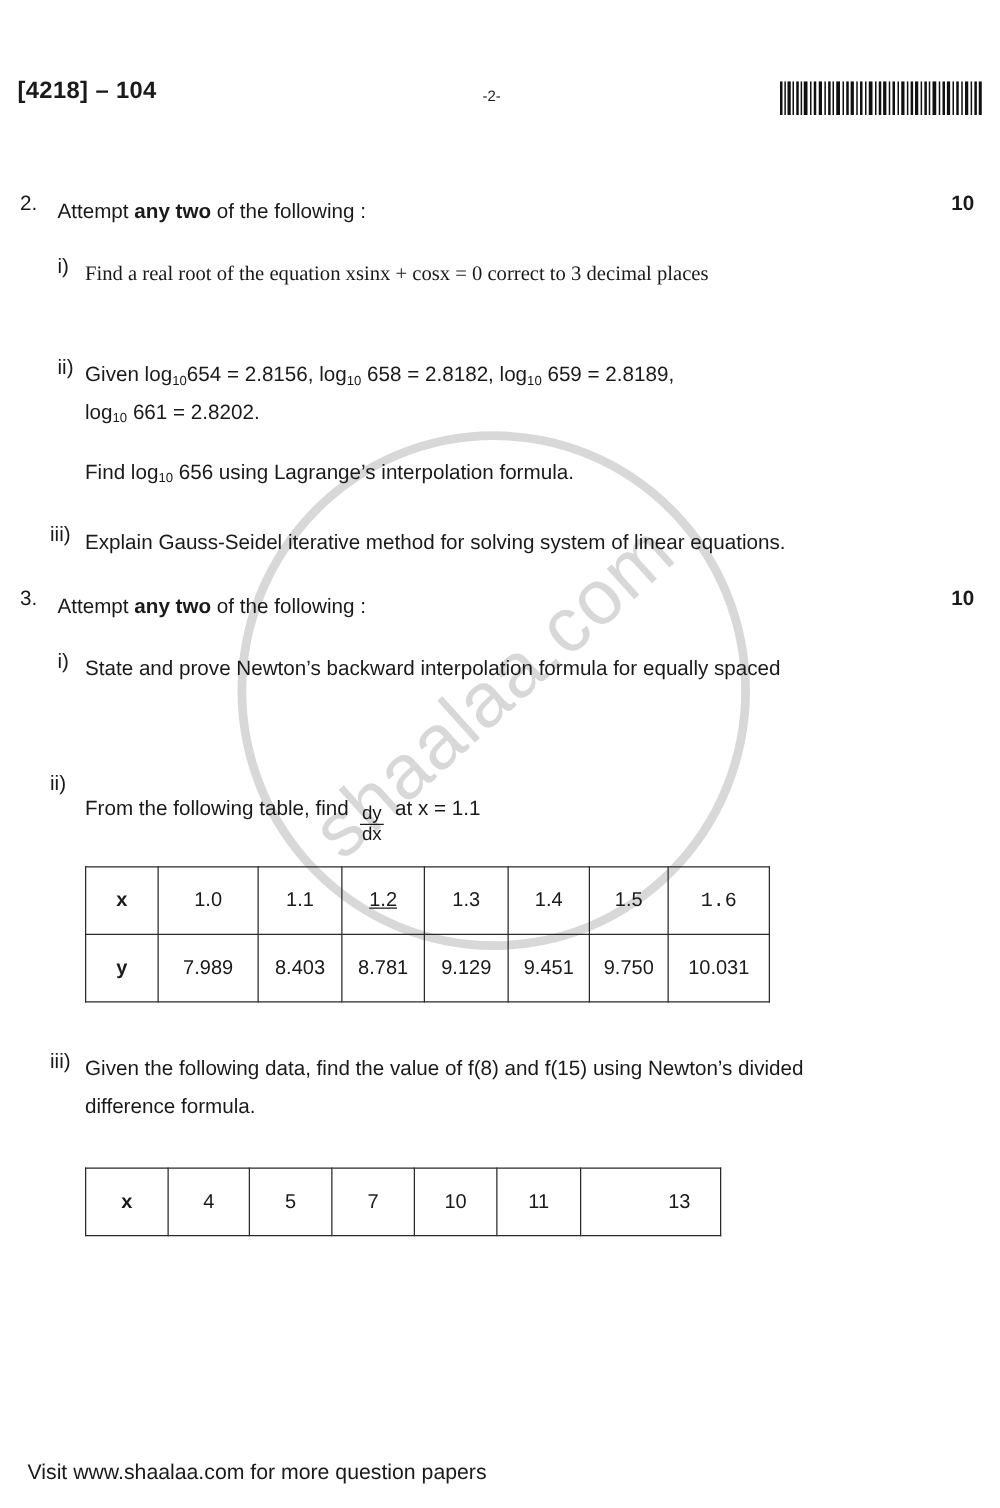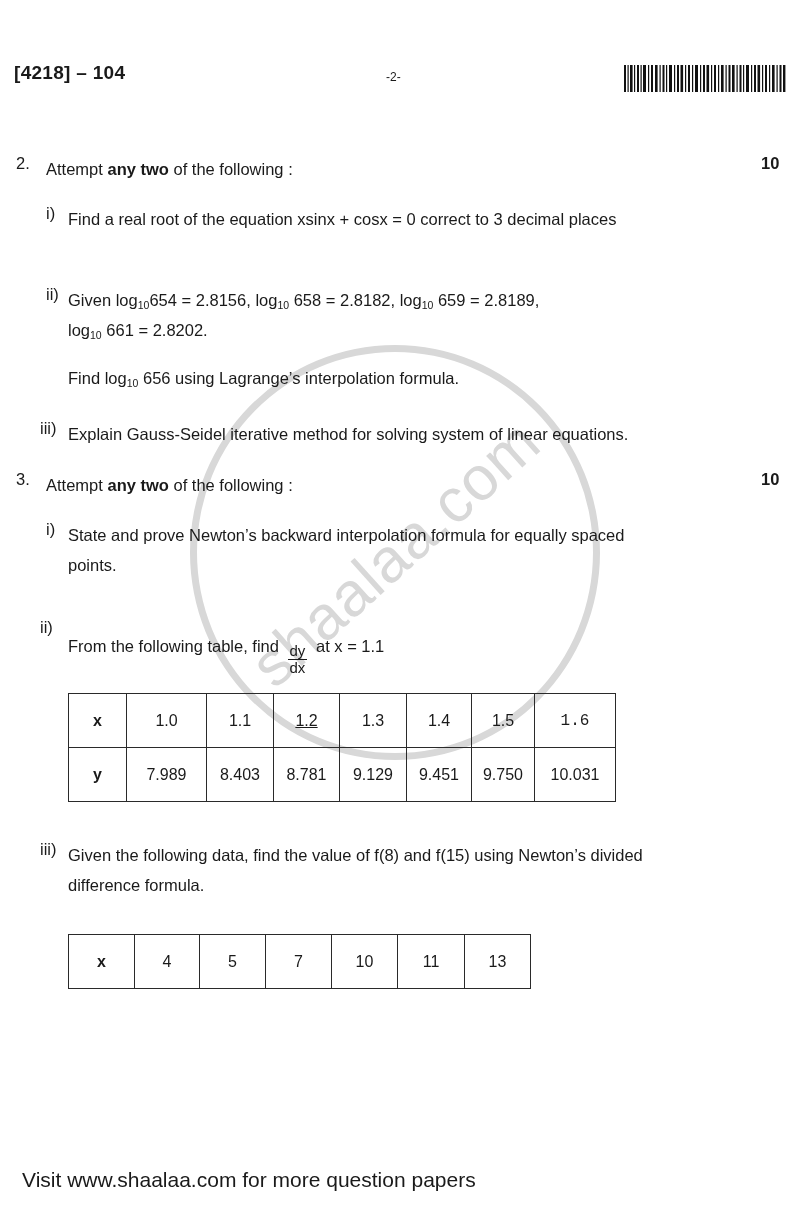--- a/index.html
+++ b/index.html
@@ -151,21 +151,21 @@
   }
 
   #table-derivative { left: 68px; top: 693px; width: 539px; }
   #table-divided   { left: 68px; top: 934px; width: 455px; }
 
   
   .footer {
     position: absolute;
     left: 22px;
     top: 1168px;
-    font-size: 21px;
+    font-size: 17px;
     color: #1a1a1a;
   }
 </style>
 </head>
 <body>
 
 <div class="watermark">
   <div class="watermark-ring"></div>
   <div class="watermark-text">shaalaa.com</div>
 </div>
@@ -224,21 +224,21 @@
     </svg>
   </div>
 
   <div class="q-num" style="left:16px; top:154px;">2.</div>
   <div class="q-text" style="left:46px; top:154px;">
     <span>Attempt </span><b>any two</b><span> of the following :</span>
   </div>
   <div class="q-marks" style="left:761px; top:154px;">10</div>
 
   <div class="sub-label" style="left:46px; top:204px;">i)</div>
-  <div class="sub-body" style="left:68px; top:204px; width:700px;">
+  <div class="sub-body" style="left:68px; top:204px; width:700px;font-family:Liberation Serif, serif;">
     <div>Find a real root of the equation xsinx + cosx = 0 correct to 3 decimal places</div>
   </div>
 
   <div class="sub-label" style="left:46px; top:285px;">ii)</div>
   <div class="sub-body" style="left:68px; top:285px; width:710px;">
     <div><span>Given log</span><sub>10</sub><span>654 = 2.8156,  log</span><sub>10</sub><span> 658 = 2.8182,  log</span><sub>10</sub><span> 659 = 2.8189,</span></div>
     <div><span>log</span><sub>10</sub><span> 661 = 2.8202.</span></div>
     <div style="height:18px;"></div>
     <div><span>Find log</span><sub>10</sub><span> 656 using Lagrange’s interpolation formula.</span></div>
   </div>
@@ -250,21 +250,20 @@
 
   <div class="q-num" style="left:16px; top:470px;">3.</div>
   <div class="q-text" style="left:46px; top:470px;">
     <span>Attempt </span><b>any two</b><span> of the following :</span>
   </div>
   <div class="q-marks" style="left:761px; top:470px;">10</div>
 
   <div class="sub-label" style="left:46px; top:520px;">i)</div>
   <div class="sub-body" style="left:68px; top:520px; width:700px;">
     <div>State and prove Newton’s backward interpolation formula for equally spaced</div>
-    <div>points.</div>
   </div>
 
   <div class="sub-label" style="left:40px; top:618px;">ii)</div>
   <div class="sub-body" style="left:68px; top:618px; width:700px;">
     <span>From the following table, find </span><span class="frac"><span class="num">dy</span><span class="den">dx</span></span><span> at  x = 1.1</span>
   </div>
 
   <table class="data-table" id="table-derivative">
     <tbody>
       <tr>
@@ -298,20 +297,20 @@
 
   <table class="data-table" id="table-divided">
     <tbody>
       <tr>
         <td class="rowhead" style="width:65px;">x</td>
         <td style="width:64px;">4</td>
         <td style="width:65px;">5</td>
         <td style="width:65px;">7</td>
         <td style="width:65px;">10</td>
         <td style="width:66px;">11</td>
-        <td style="width:65px;">13</td>
+        <td style="width:65px;padding-left:46px;">13</td>
       </tr>
     </tbody>
   </table>
 
   <div class="footer">Visit www.shaalaa.com for more question papers</div>
 
 </div>
 
 </body></html>

